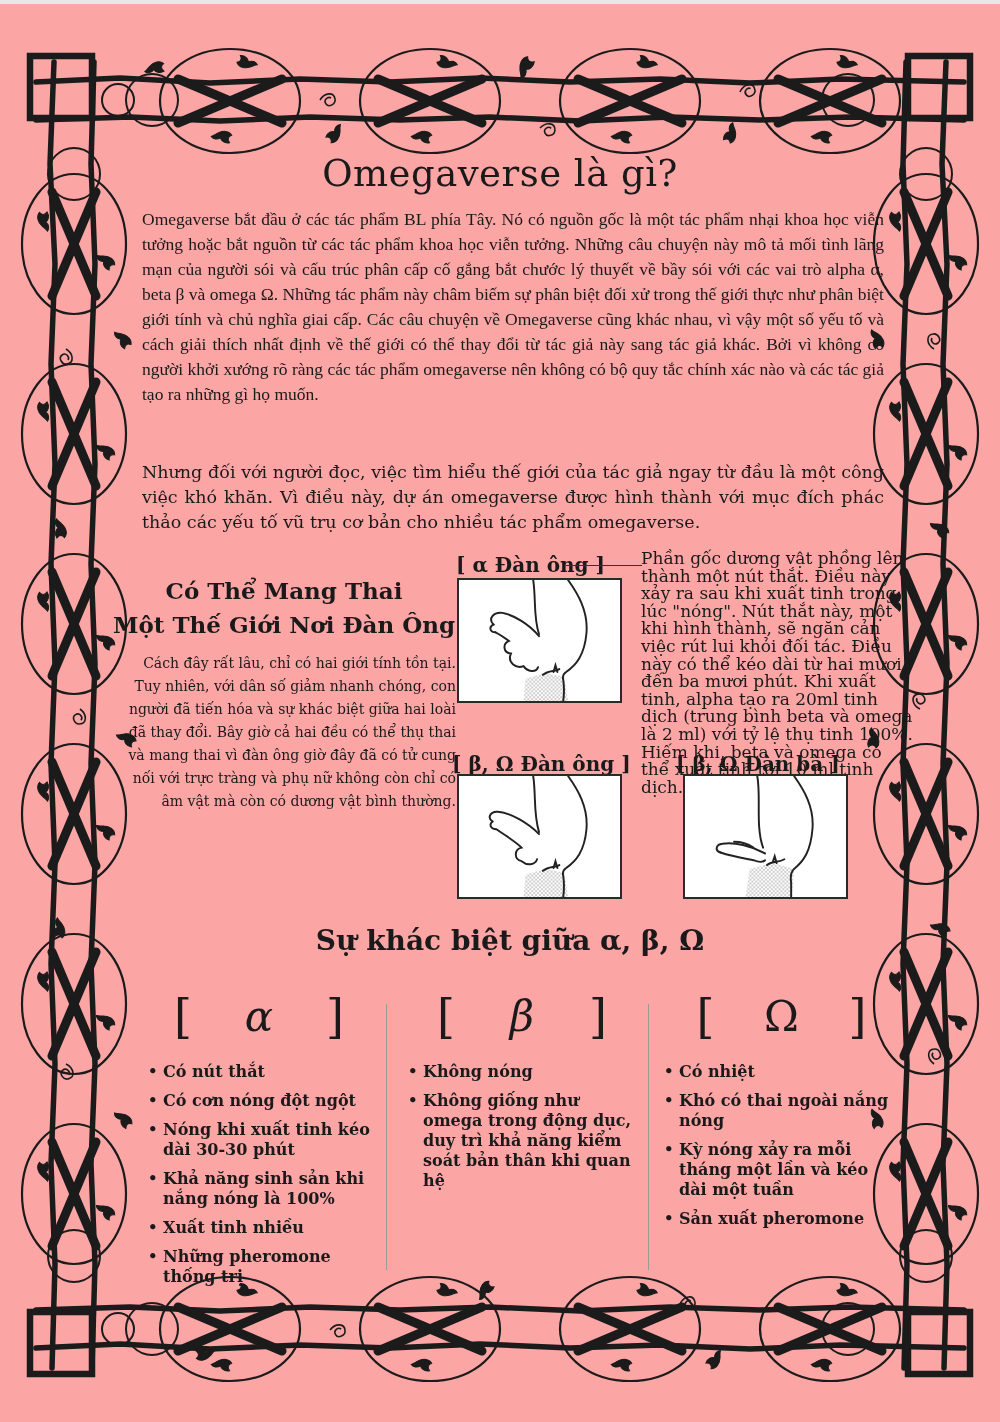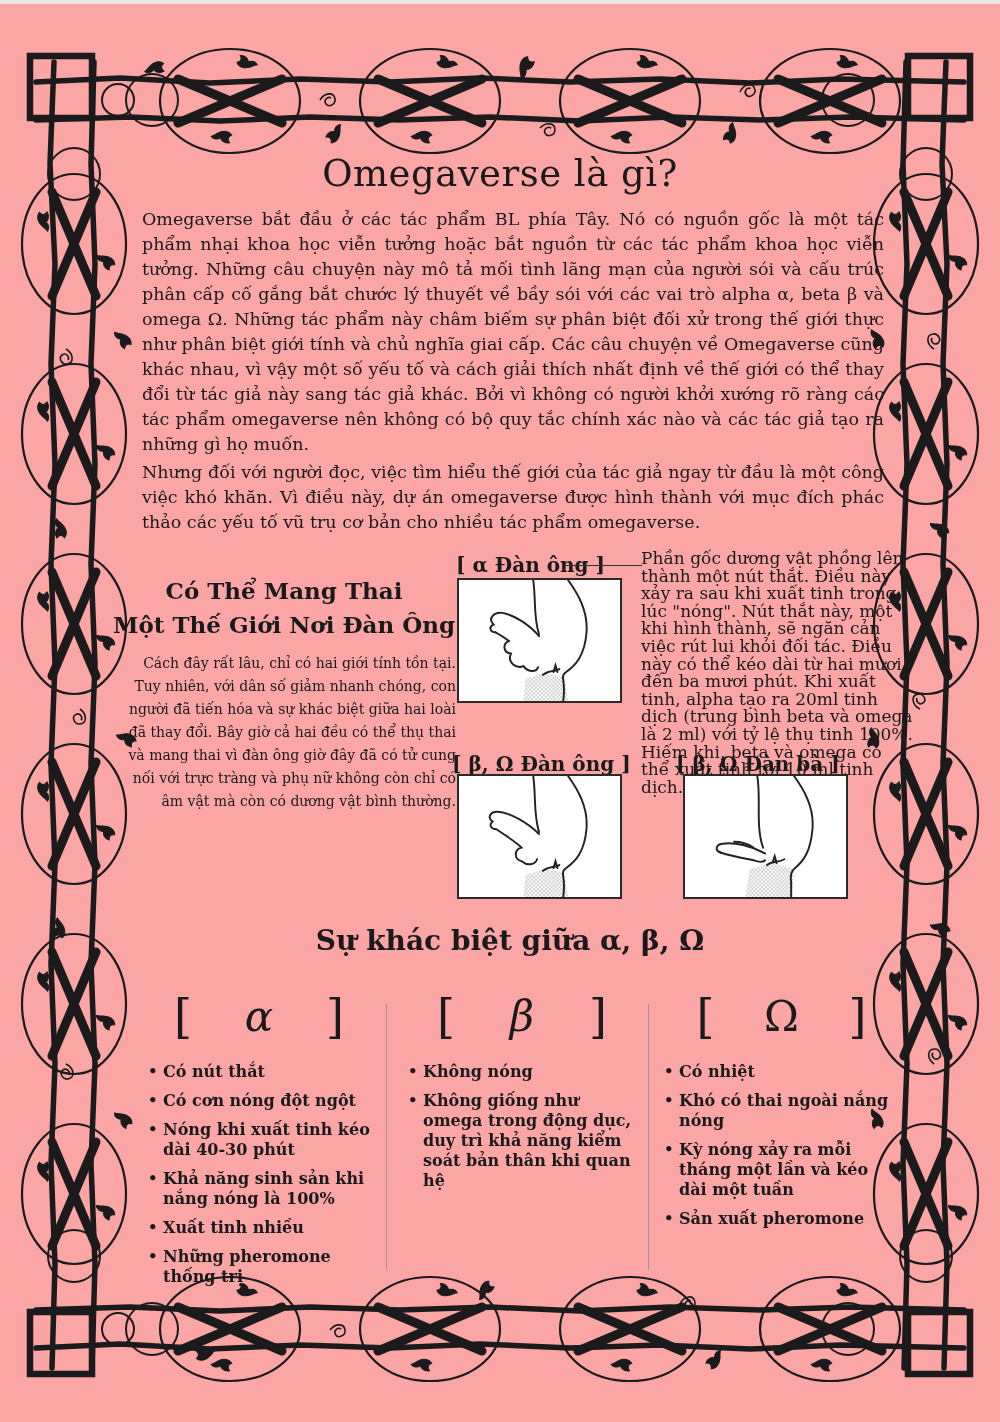--- a/index.html
+++ b/index.html
@@ -12,21 +12,21 @@
   .frame{position:absolute;inset:0;width:1000px;height:1422px;pointer-events:none;}
 
   .title{
     position:absolute;left:0;top:148px;width:1000px;margin:0;
     text-align:center;font-size:37px;font-weight:400;letter-spacing:.5px;
   }
   .intro1,.intro2{
     position:absolute;left:142px;width:742px;margin:0;
     font-size:17.5px;line-height:25px;text-align:justify;
   }
-  .intro1{top:203px;}
+  .intro1{top:203px;font-family:Liberation Serif, serif;}
   .intro2{top:456px;}
 
   .world-head{
     position:absolute;left:112px;top:570px;width:344px;margin:0;
     text-align:center;font-size:23px;line-height:34px;font-weight:700;
   }
   .world-body{
     position:absolute;left:118px;top:648px;width:338px;margin:0;
     text-align:right;font-size:14px;line-height:23px;
   }
@@ -270,21 +270,21 @@
 
   <div class="col col-a">
     <div class="col-head">
       <span class="bracket">[</span>
       <span class="sym">α</span>
       <span class="bracket">]</span>
     </div>
     <ul>
       <li>Có nút thắt</li>
       <li>Có cơn nóng đột ngột</li>
-      <li>Nóng khi xuất tinh kéo dài 40-30 phút</li>
+      <li>Nóng khi xuất tinh kéo dài 30-30 phút</li>
       <li>Khả năng sinh sản khi nắng nóng là 100%</li>
       <li>Xuất tinh nhiều</li>
       <li>Những pheromone thống trị</li>
     </ul>
   </div>
 
   <div class="vdiv vdiv1"></div>
 
   <div class="col col-b">
     <div class="col-head">

